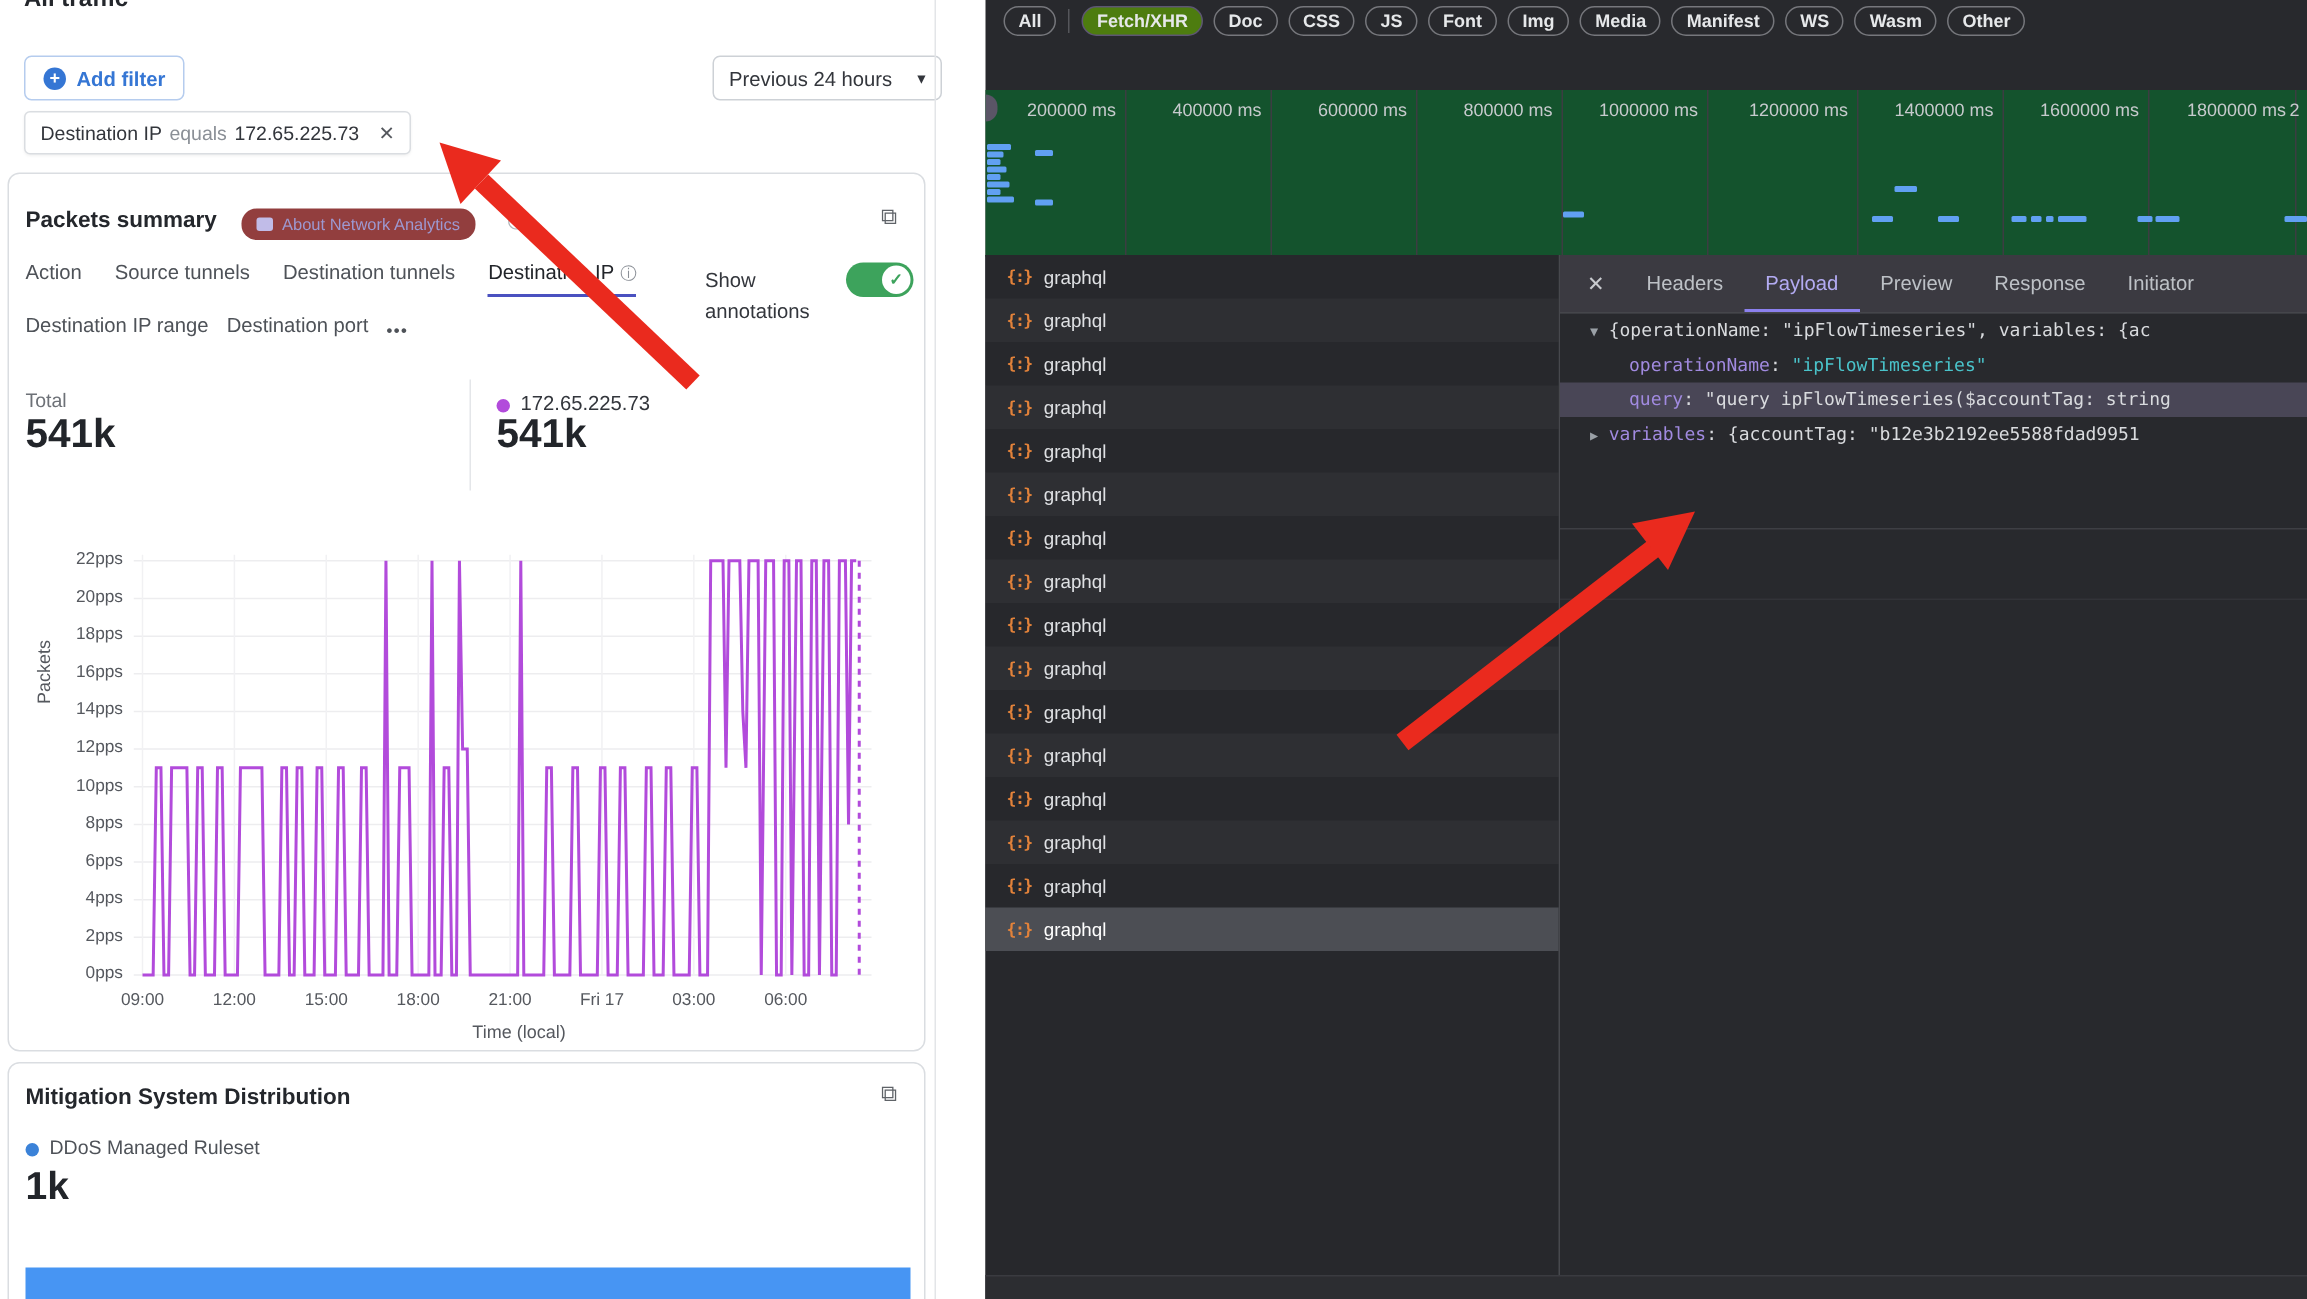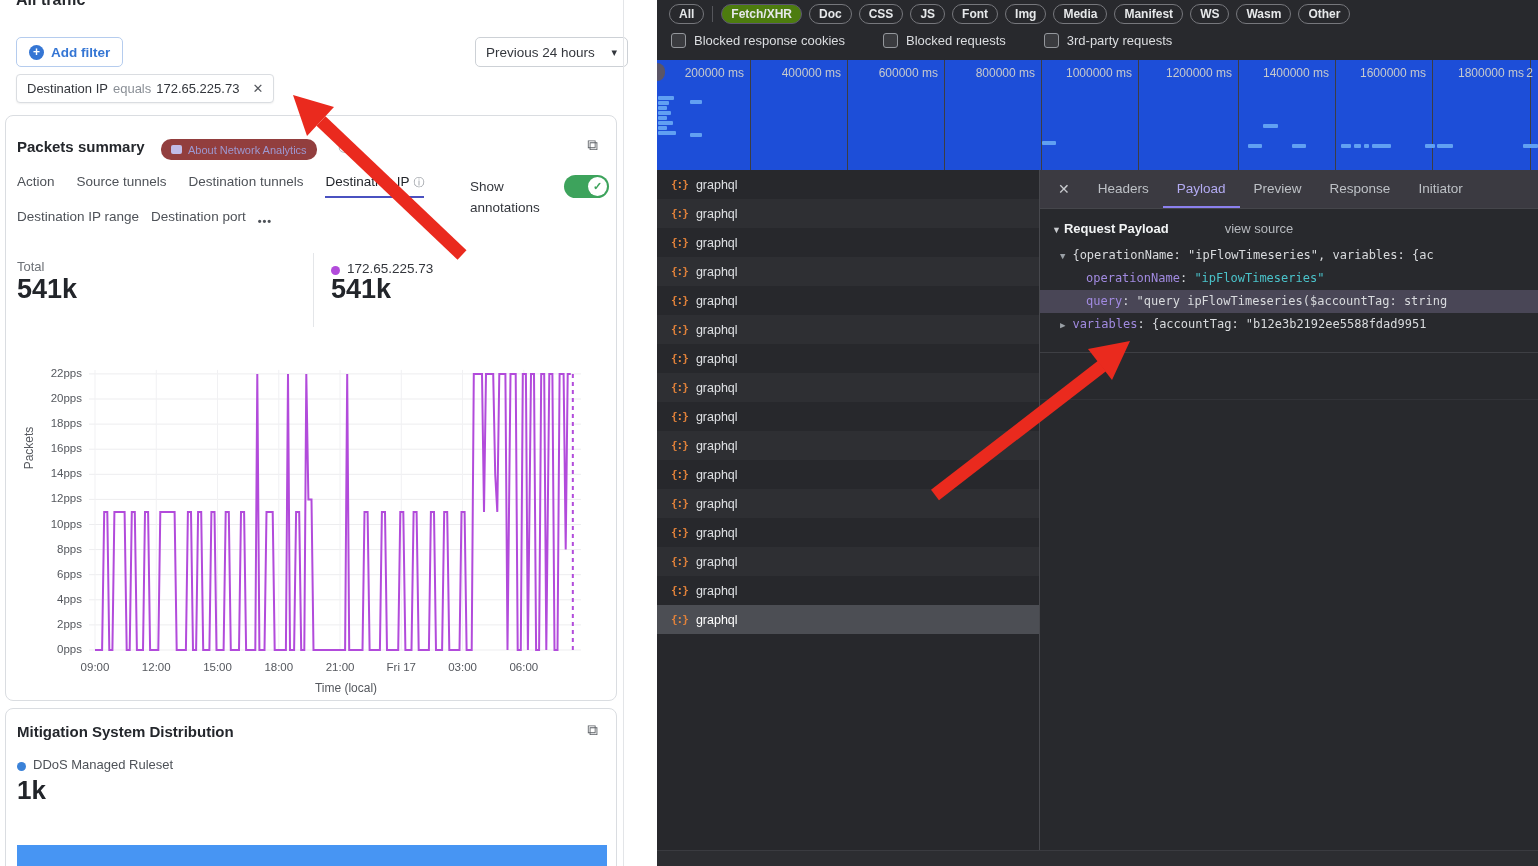--- a/index.html
+++ b/index.html
@@ -55,21 +55,21 @@
 
   
   #devtools{position:absolute;left:657px;top:0;width:881px;height:866px;background:#28292d;color:#dbdde0;}
   #pill-row{position:absolute;left:12px;top:3px;display:flex;gap:7px;align-items:center;height:22px;}
   .pill{border:1px solid #76777c;border-radius:11px;padding:2px 9px;font-size:12px;color:#e6e8ea;font-weight:600;white-space:nowrap;}
   .pill-active{background:#4d7c0f;border-color:#5d5673;}
   .pill-sep{width:1px;height:16px;background:#55565b;margin:0 1px;}
   #check-row{position:absolute;left:14px;top:33px;display:flex;gap:38px;align-items:center;font-size:13px;color:#dbdde0;}
   .check-item{display:flex;align-items:center;gap:8px;}
   .checkbox{width:13px;height:13px;border:1.5px solid #94979c;border-radius:3px;background:#3a3b3f;}
-  #timeline{position:absolute;left:0;top:60px;width:881px;height:110px;border-bottom:1px solid #47484d;background:#1d4ed8;overflow:hidden;}
+  #timeline{position:absolute;left:0;top:60px;width:881px;height:110px;border-bottom:1px solid #47484d;background:#14532d;overflow:hidden;}
   .tl-grid{position:absolute;top:0;bottom:0;width:1px;background:#3c3d42;}
   .tl-label{position:absolute;top:6px;width:96px;text-align:right;font-size:12px;color:#c7cacd;}
   .tl-mark{position:absolute;height:4px;background:#61a0f2;border-radius:1px;}
   #tl-handle{position:absolute;left:0;top:3px;width:8px;height:18px;background:#5a5566;border-radius:0 8px 8px 0;}
   #name-col{position:absolute;left:0;top:170px;width:383px;bottom:0;background:#27282c;border-right:1px solid #47484d;box-sizing:border-box;}
   #name-head{height:34px;line-height:34px;padding-left:15px;font-size:13px;color:#d5d7da;border-bottom:1px solid #47484d;background:#28292d;}
   .req-row{height:29px;display:flex;align-items:center;padding-left:14px;gap:8px;font-size:12.5px;color:#dfe1e4;}
   .req-row.odd{background:#2e2f33;}
   .req-row.even{background:#27282c;}
   .req-row.selected{background:#4c4e54;color:#fff;}
@@ -226,34 +226,20 @@
         <span class="pill">Doc</span>
         <span class="pill">CSS</span>
         <span class="pill">JS</span>
         <span class="pill">Font</span>
         <span class="pill">Img</span>
         <span class="pill">Media</span>
         <span class="pill">Manifest</span>
         <span class="pill">WS</span>
         <span class="pill">Wasm</span>
         <span class="pill">Other</span>
-      </div>
-    <div id="check-row">
-        <span class="check-item">
-          <span class="checkbox"></span>
-          <span>Blocked response cookies</span>
-        </span>
-        <span class="check-item">
-          <span class="checkbox"></span>
-          <span>Blocked requests</span>
-        </span>
-        <span class="check-item">
-          <span class="checkbox"></span>
-          <span>3rd-party requests</span>
-        </span>
       </div>
 
     <div id="timeline">
       <div id="tl-handle"></div>
     <div class="tl-grid" style="left: 93px;"></div>
         <div class="tl-label" style="left: -9px;">200000 ms</div>
         <div class="tl-grid" style="left: 190px;"></div>
         <div class="tl-label" style="left: 88px;">400000 ms</div>
         <div class="tl-grid" style="left: 287px;"></div>
         <div class="tl-label" style="left: 185px;">600000 ms</div>
@@ -364,24 +350,20 @@
 
     <div id="detail">
       <div id="tabstrip">
         <span id="panel-close">✕</span>
       <span class="ptab">Headers</span>
           <span class="ptab active">Payload</span>
           <span class="ptab">Preview</span>
           <span class="ptab">Response</span>
           <span class="ptab">Initiator</span>
         </div>
-      <div id="rp-head">
-        <span id="rp-title">Request Payload</span>
-        <span id="view-source">view source</span>
-      </div>
       <div id="pl-lines">
           <div class="pl-line" style="padding-left: 20px;"><span class="pl-arrow">▼</span><span class="seg-plain">{operationName: "ipFlowTimeseries", variables: {ac</span></div>
           <div class="pl-line" style="padding-left: 46px;"><span class="seg-key">operationName</span><span class="seg-plain">: </span><span class="seg-string">"ipFlowTimeseries"</span></div>
           <div class="pl-line pl-hl" style="padding-left: 46px;"><span class="seg-key">query</span><span class="seg-plain">: </span><span class="seg-plain">"query ipFlowTimeseries($accountTag: string</span></div>
           <div class="pl-line" style="padding-left: 20px;"><span class="pl-arrow">▶</span><span class="seg-key">variables</span><span class="seg-plain">: </span><span class="seg-plain">{accountTag: "b12e3b2192ee5588fdad9951</span></div>
         </div>
       <div id="pl-div1"></div>
       <div id="pl-div2"></div>
     </div>
 

